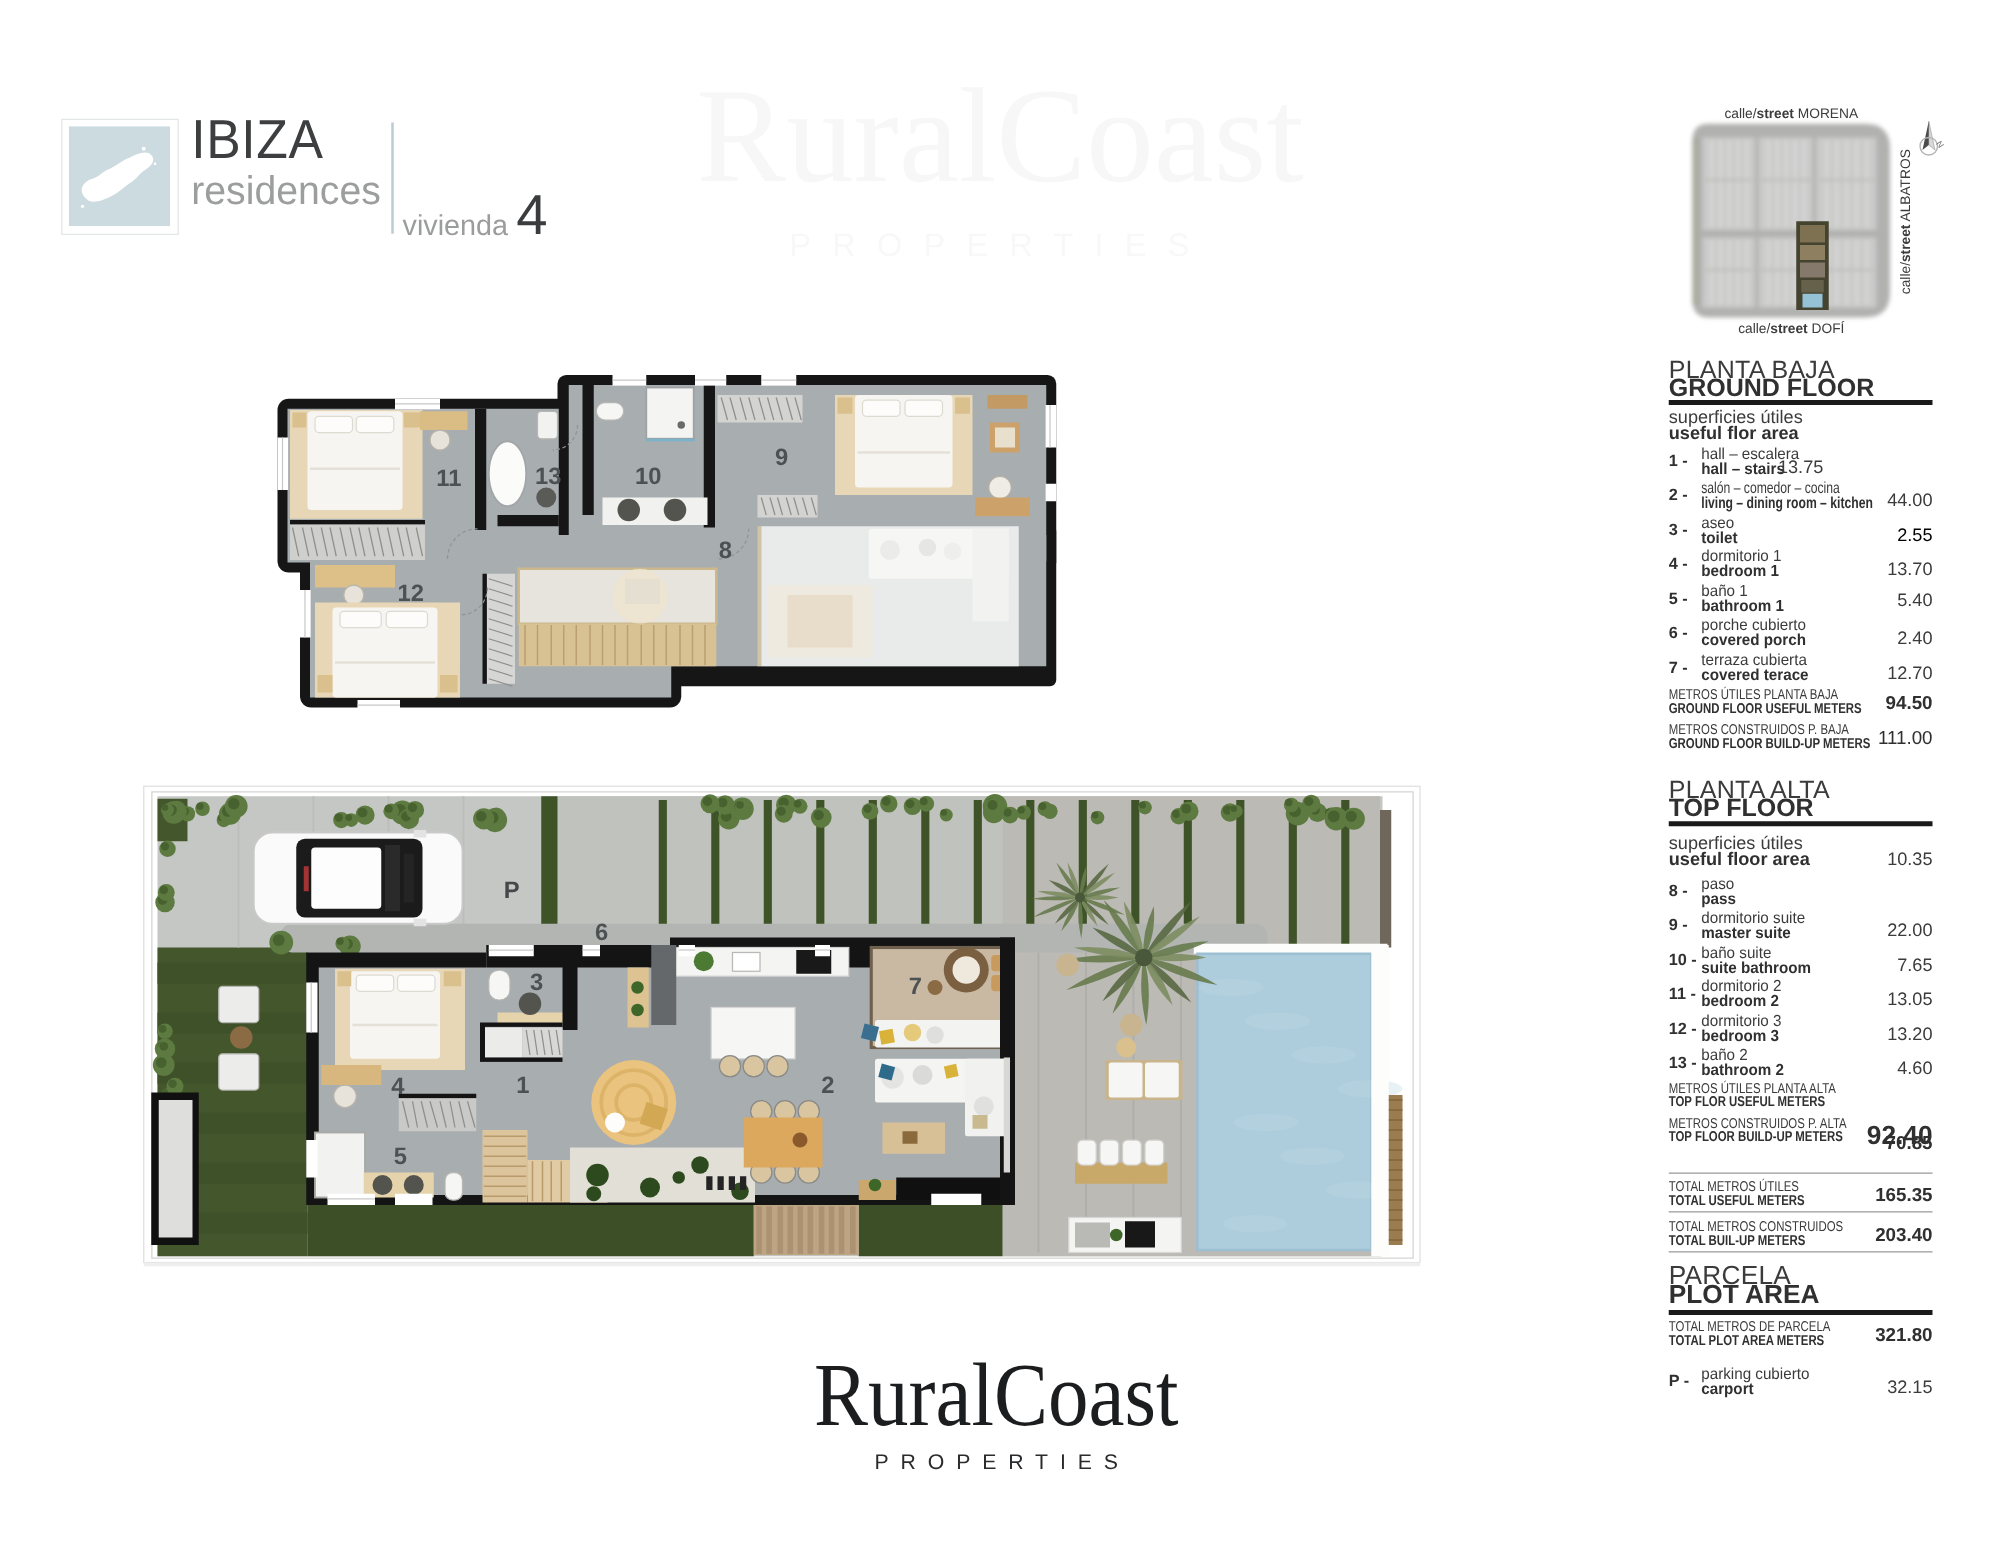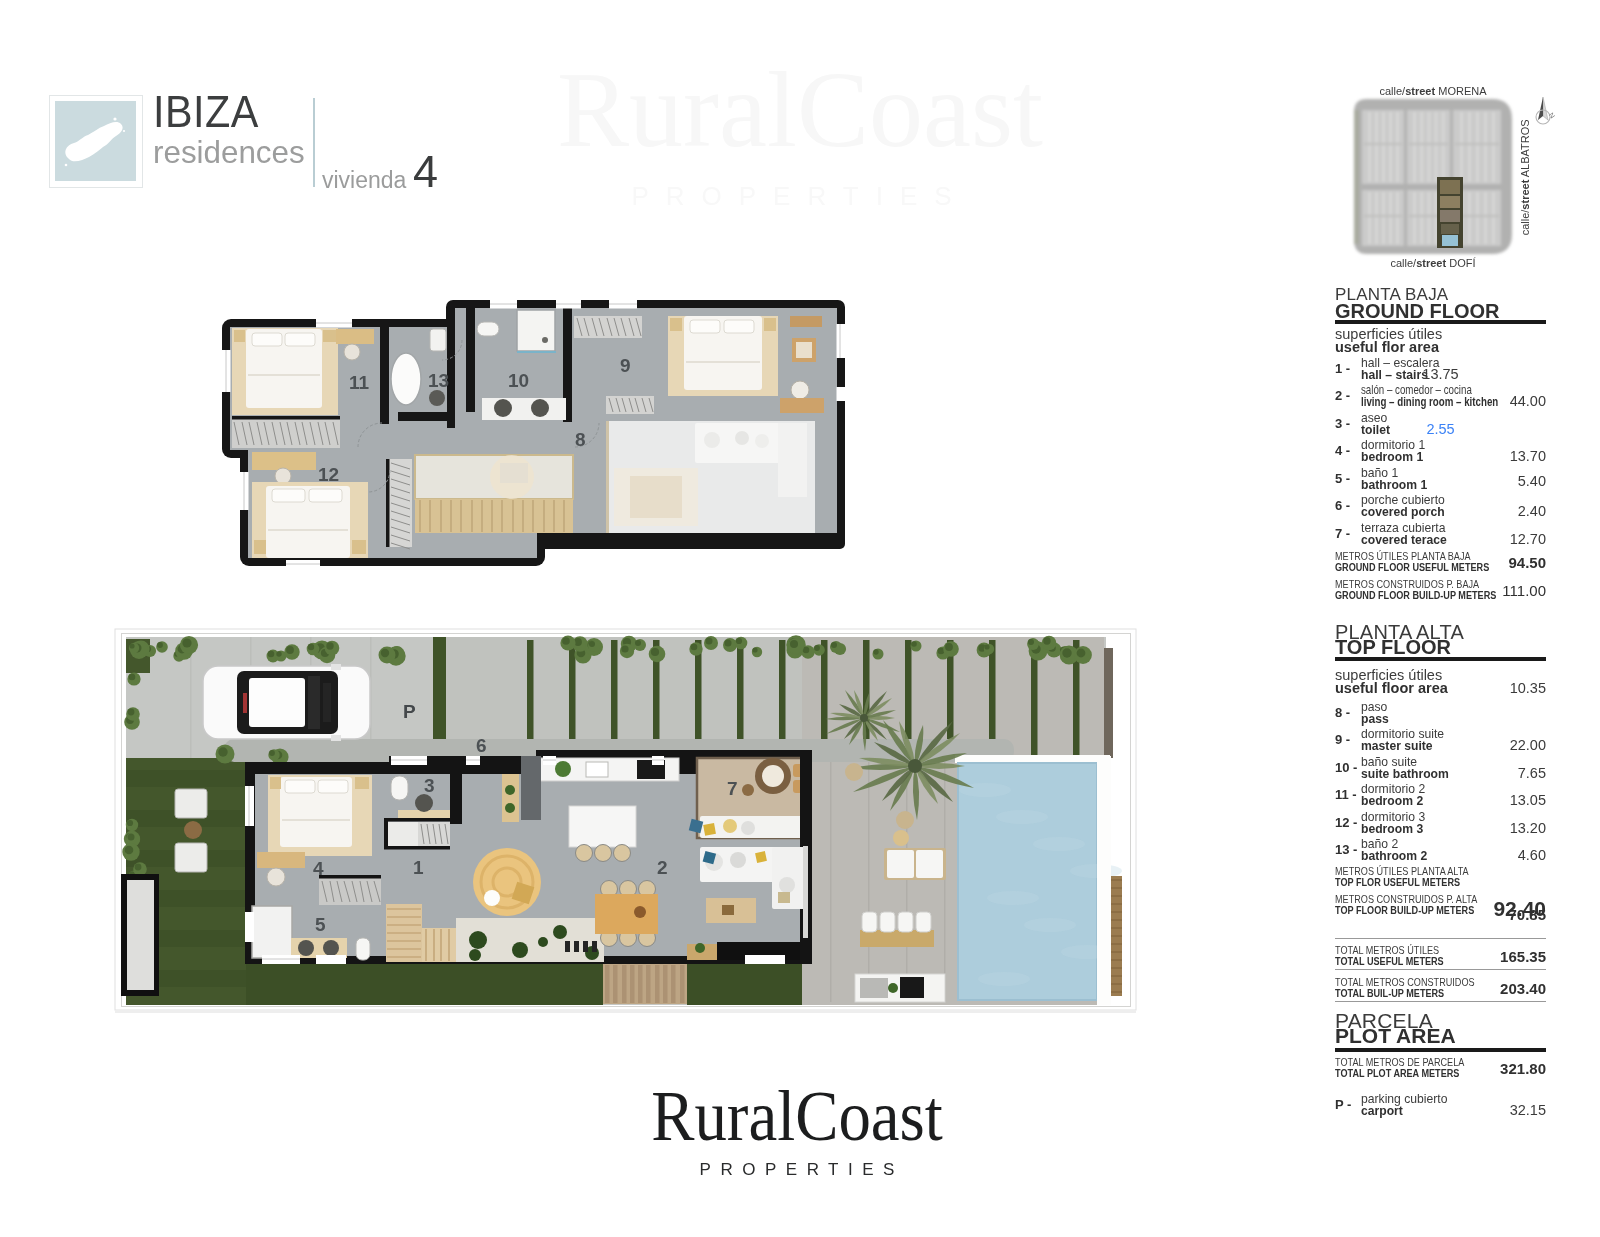--- a/index.html
+++ b/index.html
@@ -87,37 +87,37 @@
     <g>
       <polygon points="1543,97 1548,120 1543,116" fill="#d8d8d8" stroke="#9a9a9a" stroke-width="0.5"></polygon>
       <polygon points="1543,97 1538,120 1543,116" fill="#4c4c4c"></polygon>
       <circle cx="1543" cy="117" r="7" fill="none" stroke="#b5b5b5" stroke-width="1.1"></circle>
       <text x="1551" y="116" font-size="7" fill="#777" font-family="Liberation Sans,sans-serif" transform="rotate(55 1551 113)">N</text>
     </g>
   </svg>
 <div class="abs" style="left:1354px;top:85px;width:158px;text-align:center;font-size:11px;color:#3c3c3c;">calle/<b>street</b> MORENA</div>
 <div class="abs" style="left:1354px;top:257px;width:158px;text-align:center;font-size:11px;color:#3c3c3c;">calle/<b>street</b> DOFÍ</div>
 <div class="abs" style="left:1430px;top:171px;width:190px;text-align:center;font-size:11px;color:#3c3c3c;transform:rotate(-90deg);transform-origin:center;">calle/<b>street</b> ALBATROS</div>
-<div class="abs" style="left:1335px;top:286px;font-size:17px;color:#3b3b3b;letter-spacing:0.2px;line-height:1;">PLANTA BAJA</div>
+<div class="abs" style="left:1335px;top:286px;font-size:20px;color:#3b3b3b;letter-spacing:0.2px;line-height:1;">PLANTA BAJA</div>
 <div class="abs" style="left:1335px;top:301px;font-size:20px;font-weight:700;color:#303030;line-height:1;">GROUND FLOOR</div>
 <div class="abs" style="left:1335px;top:320px;width:211px;height:3.5px;background:#1a1a1a;"></div>
 <div class="abs" style="left:1335px;top:326px;font-size:14.5px;color:#3b3b3b;">superficies útiles</div>
 <div class="abs" style="left:1335px;top:339px;font-size:14.5px;font-weight:700;color:#303030;">useful flor area</div>
 <div class="abs" style="left:1335px;top:362px;width:24px;font-size:13px;font-weight:700;color:#303030;">1 -</div>
 <div class="abs" style="left:1361px;top:356px;font-size:12.8px;color:#3b3b3b;white-space:nowrap;transform:scaleX(0.95);transform-origin:left top;">hall – escalera</div>
 <div class="abs" style="left:1361px;top:368px;font-size:12.8px;font-weight:700;color:#303030;white-space:nowrap;transform:scaleX(0.95);transform-origin:left top;">hall – stairs</div>
 <div class="abs" style="left:1335px;top:366px;width:211px;text-align:center;font-size:14.5px;color:#3b3b3b;">13.75</div>
 <div class="abs" style="left:1335px;top:389px;width:24px;font-size:13px;font-weight:700;color:#303030;">2 -</div>
 <div class="abs" style="left:1361px;top:383px;font-size:12.8px;color:#3b3b3b;white-space:nowrap;transform:scaleX(0.76);transform-origin:left top;">salón – comedor – cocina</div>
 <div class="abs" style="left:1361px;top:395px;font-size:12.8px;font-weight:700;color:#303030;white-space:nowrap;transform:scaleX(0.76);transform-origin:left top;">living – dining room – kitchen</div>
 <div class="abs" style="left:1335px;top:393px;width:211px;text-align:right;font-size:14.5px;color:#3b3b3b;">44.00</div>
 <div class="abs" style="left:1335px;top:417px;width:24px;font-size:13px;font-weight:700;color:#303030;">3 -</div>
 <div class="abs" style="left:1361px;top:411px;font-size:12.8px;color:#3b3b3b;white-space:nowrap;transform:scaleX(0.95);transform-origin:left top;">aseo</div>
 <div class="abs" style="left:1361px;top:423px;font-size:12.8px;font-weight:700;color:#303030;white-space:nowrap;transform:scaleX(0.95);transform-origin:left top;">toilet</div>
-<div class="abs" style="left:1335px;top:421px;width:211px;text-align:center;font-size:14.5px;color:#3b82f6;">2.55</div>
+<div class="abs" style="left:1335px;top:421px;width:211px;text-align:right;font-size:14.5px;color:#000000;">2.55</div>
 <div class="abs" style="left:1335px;top:444px;width:24px;font-size:13px;font-weight:700;color:#303030;">4 -</div>
 <div class="abs" style="left:1361px;top:438px;font-size:12.8px;color:#3b3b3b;white-space:nowrap;transform:scaleX(0.95);transform-origin:left top;">dormitorio 1</div>
 <div class="abs" style="left:1361px;top:450px;font-size:12.8px;font-weight:700;color:#303030;white-space:nowrap;transform:scaleX(0.95);transform-origin:left top;">bedroom 1</div>
 <div class="abs" style="left:1335px;top:448px;width:211px;text-align:right;font-size:14.5px;color:#3b3b3b;">13.70</div>
 <div class="abs" style="left:1335px;top:472px;width:24px;font-size:13px;font-weight:700;color:#303030;">5 -</div>
 <div class="abs" style="left:1361px;top:466px;font-size:12.8px;color:#3b3b3b;white-space:nowrap;transform:scaleX(0.95);transform-origin:left top;">baño 1</div>
 <div class="abs" style="left:1361px;top:478px;font-size:12.8px;font-weight:700;color:#303030;white-space:nowrap;transform:scaleX(0.95);transform-origin:left top;">bathroom 1</div>
 <div class="abs" style="left:1335px;top:473px;width:211px;text-align:right;font-size:14.5px;color:#3b3b3b;">5.40</div>
 <div class="abs" style="left:1335px;top:499px;width:24px;font-size:13px;font-weight:700;color:#303030;">6 -</div>
 <div class="abs" style="left:1361px;top:493px;font-size:12.8px;color:#3b3b3b;white-space:nowrap;transform:scaleX(0.95);transform-origin:left top;">porche cubierto</div>

